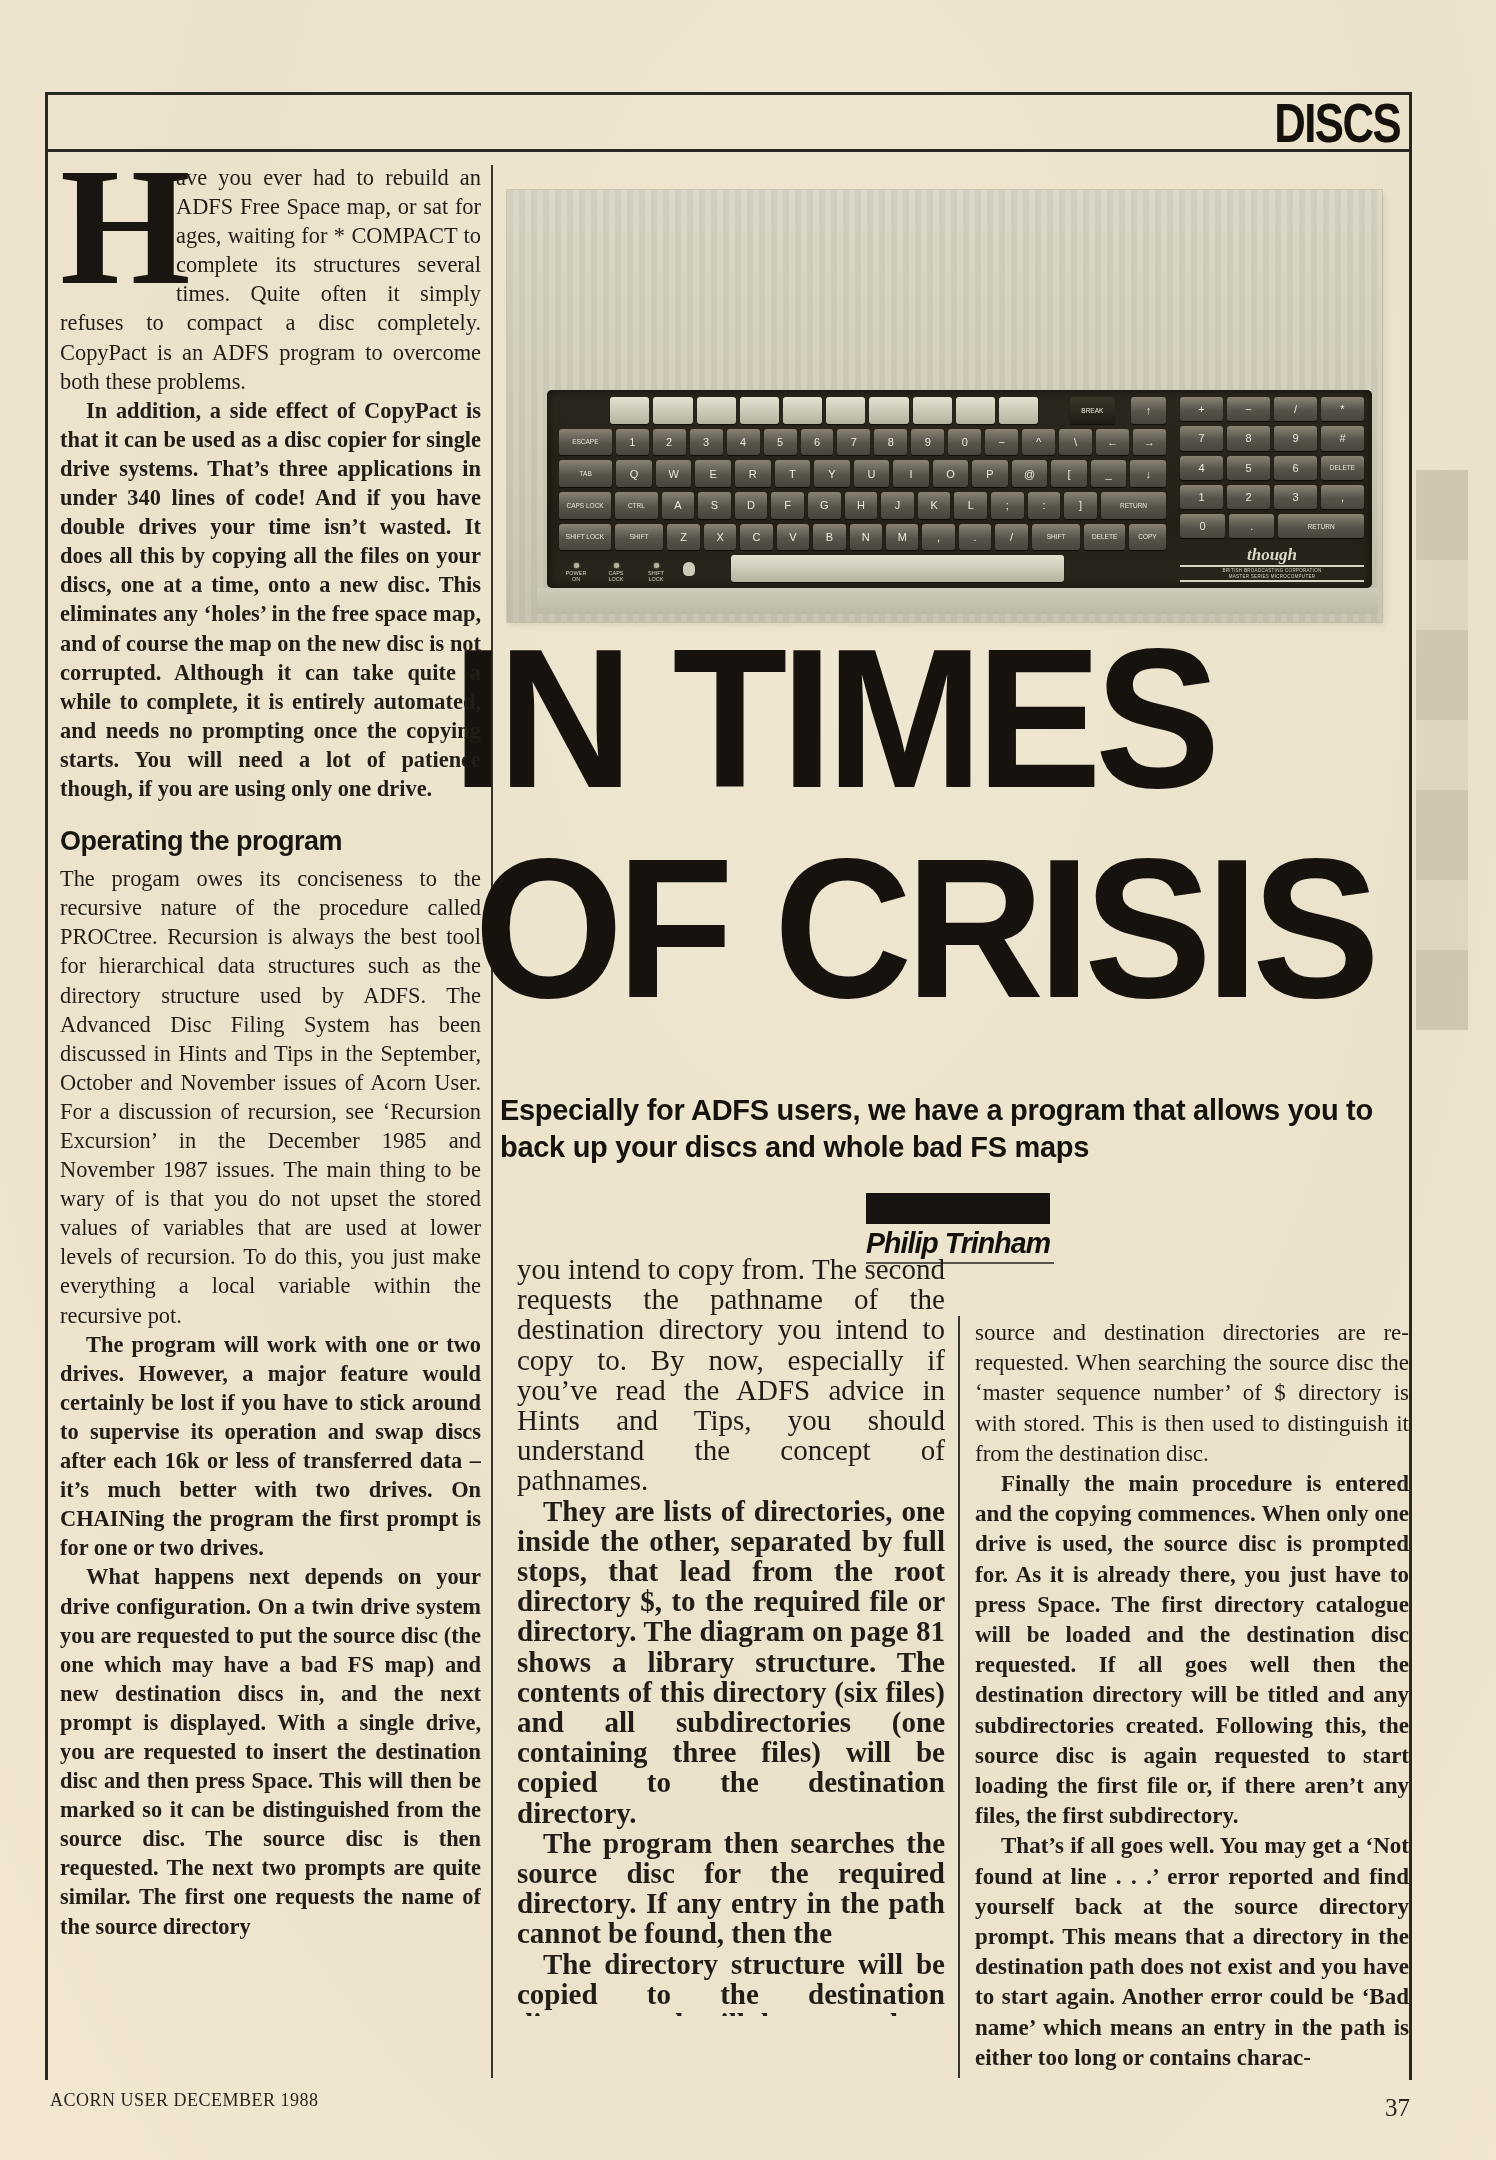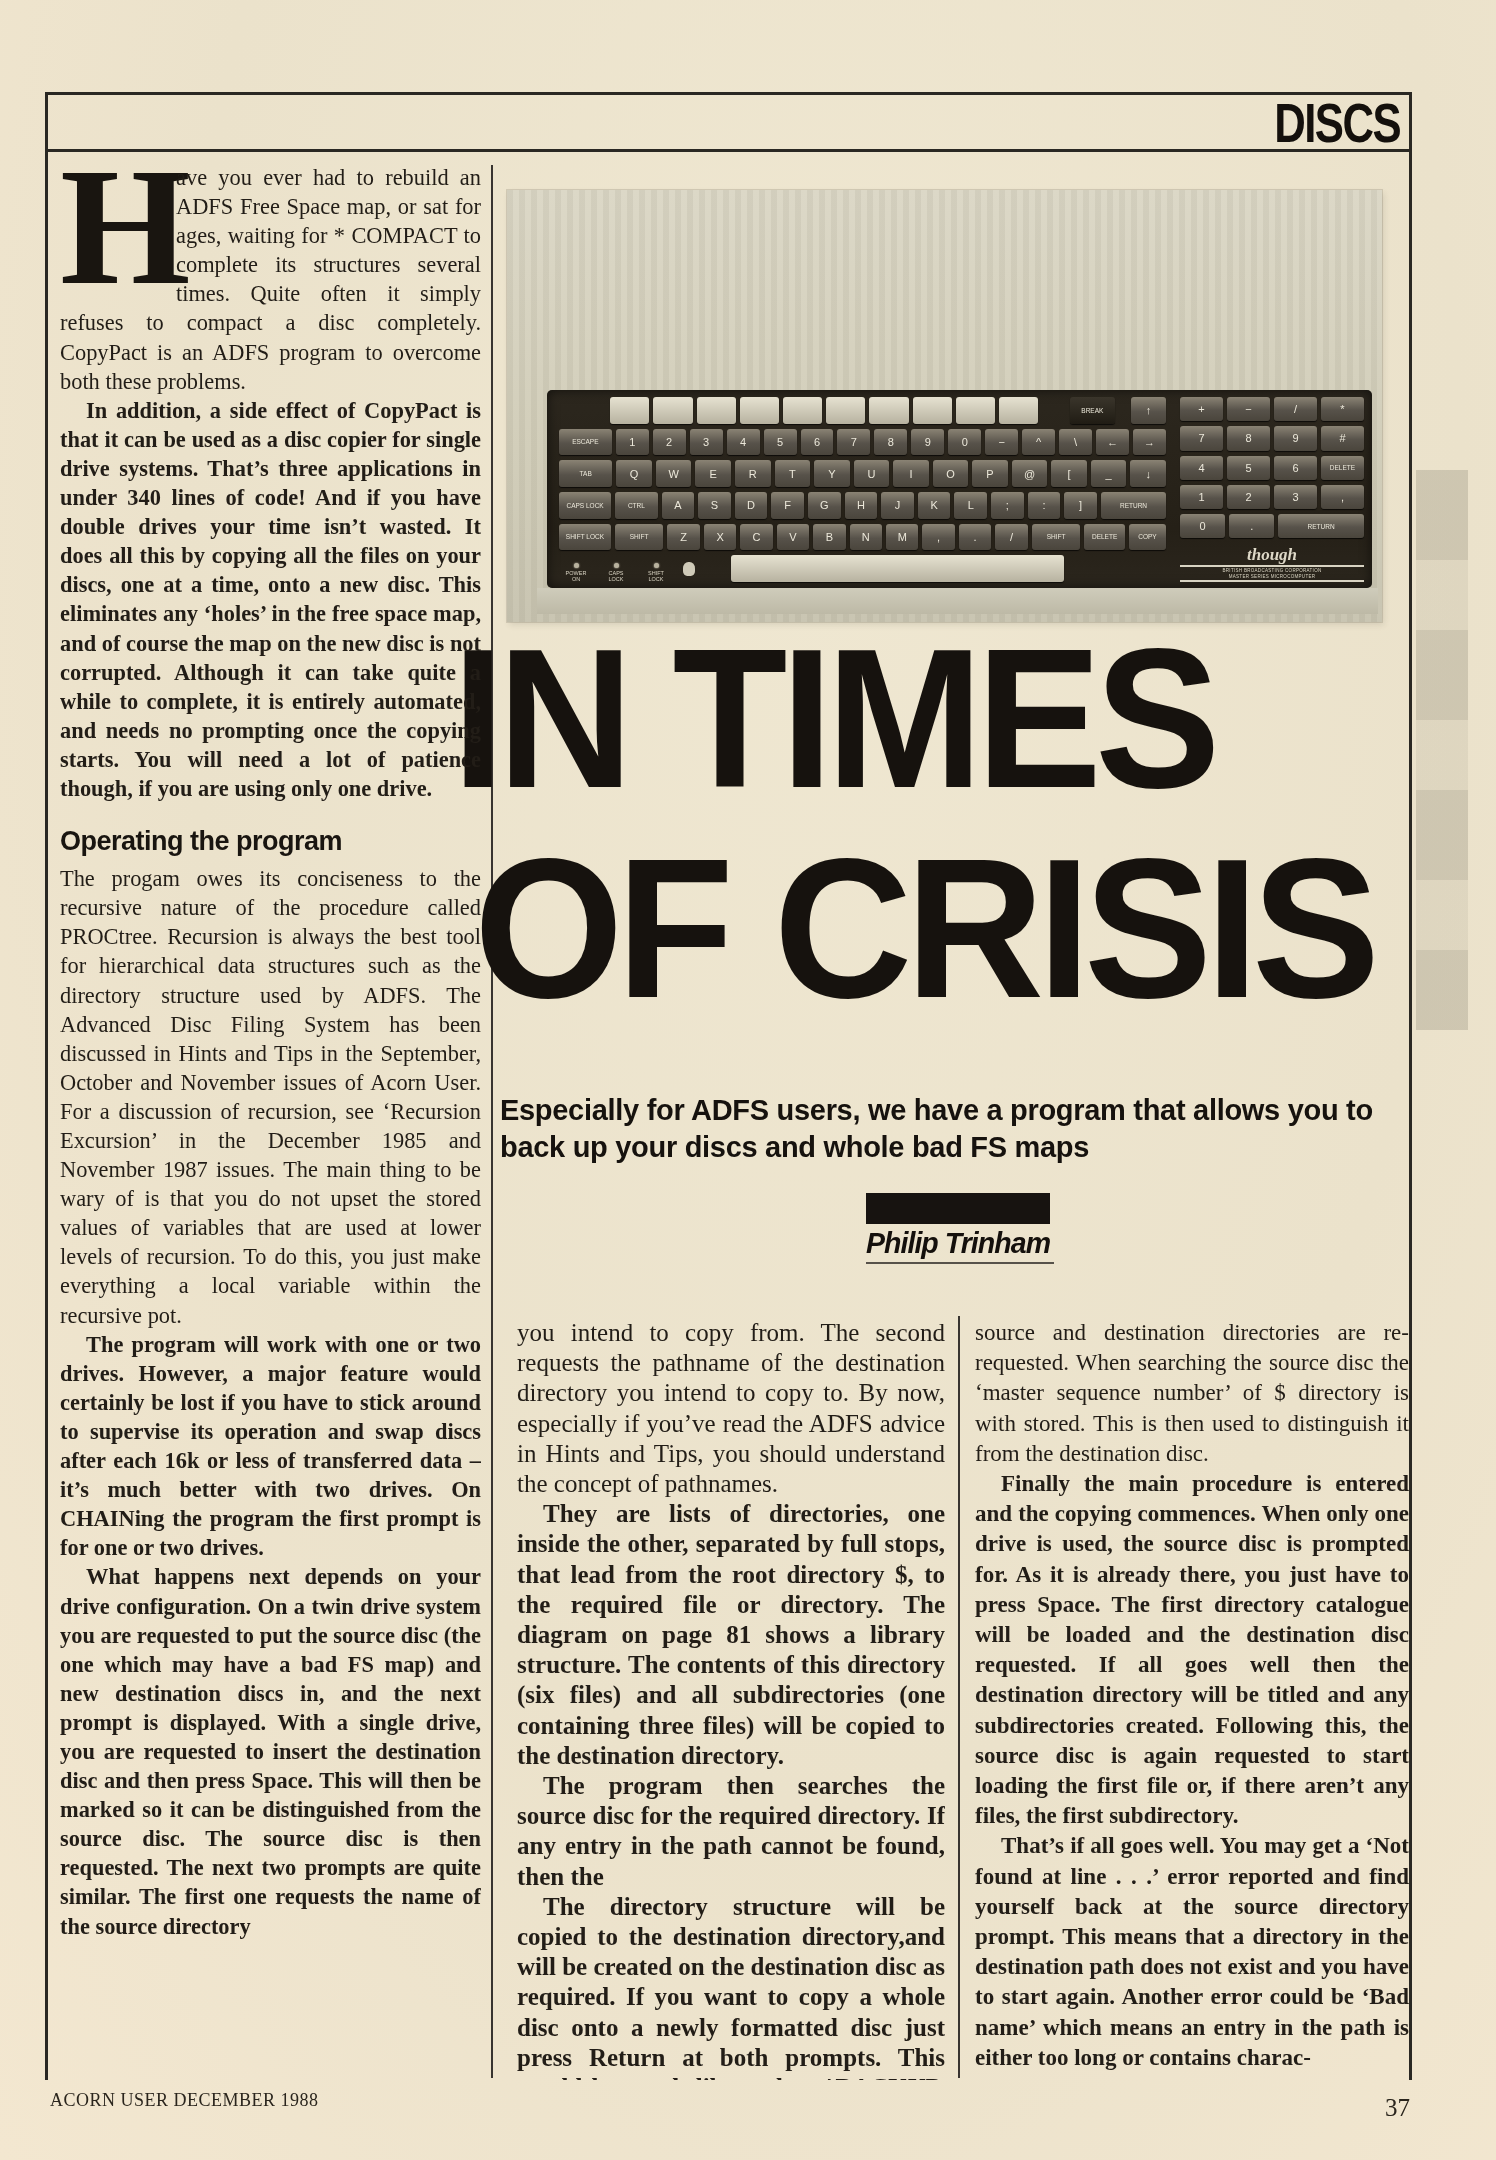--- a/index.html
+++ b/index.html
@@ -10,21 +10,21 @@
   .vrule{position:absolute;background:#383430;}
   
   .section-label{position:absolute;left:1100px;top:95px;width:300px;text-align:right;
     font-family:"Liberation Sans",sans-serif;font-weight:bold;font-size:56px;line-height:1;
     letter-spacing:-2px;color:#14100c;transform:scaleX(.78);transform-origin:right top;}
   
   .col{position:absolute;text-align:justify;overflow:hidden;}
   .col p{margin:0;}
   .col p.indent{text-indent:26px;font-weight:bold;}
   #col-left{left:60px;top:163px;width:421px;height:1916px;font-size:22.4px;line-height:29.1px;}
-  #col-mid{left:517px;top:1318px;width:428px;height:762px;font-size:25px;line-height:30.2px;}
+  #col-mid{left:517px;top:1254px;width:428px;height:762px;font-size:29px;line-height:30.2px;}
   #col-right{left:975px;top:1318px;width:434px;height:762px;font-size:23px;line-height:30.2px;}
   .dropcap{float:left;width:102px;height:114px;margin:6px 14px 0 0;
     font-family:"Liberation Serif",serif;font-weight:bold;font-size:168px;line-height:.68;
     color:#191510;}
   .subheading{font-family:"Liberation Sans",sans-serif;font-weight:bold;font-size:27px;
     letter-spacing:-.5px;margin:24px 0 8px 0 !important;text-align:left;color:#191510;}
   
   .headline{position:absolute;font-family:"Liberation Sans",sans-serif;font-weight:bold;
     color:#16120e;font-size:198px;line-height:1;letter-spacing:-7px;white-space:nowrap;
     transform-origin:left top;}

